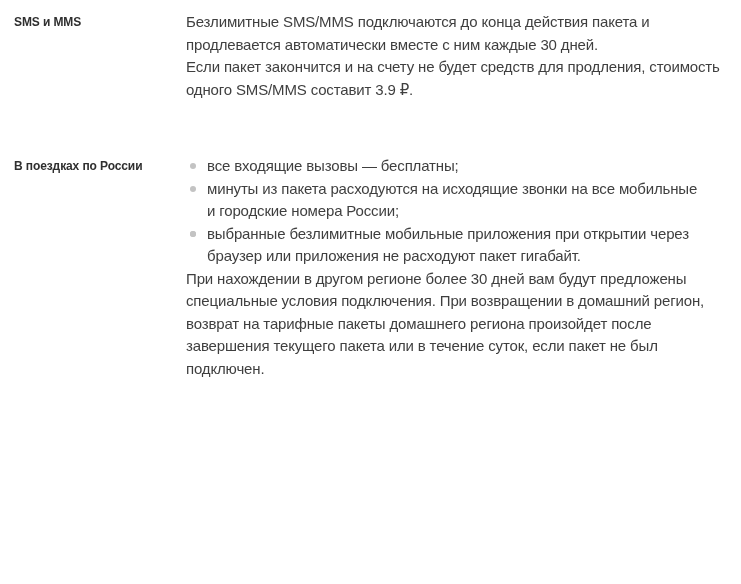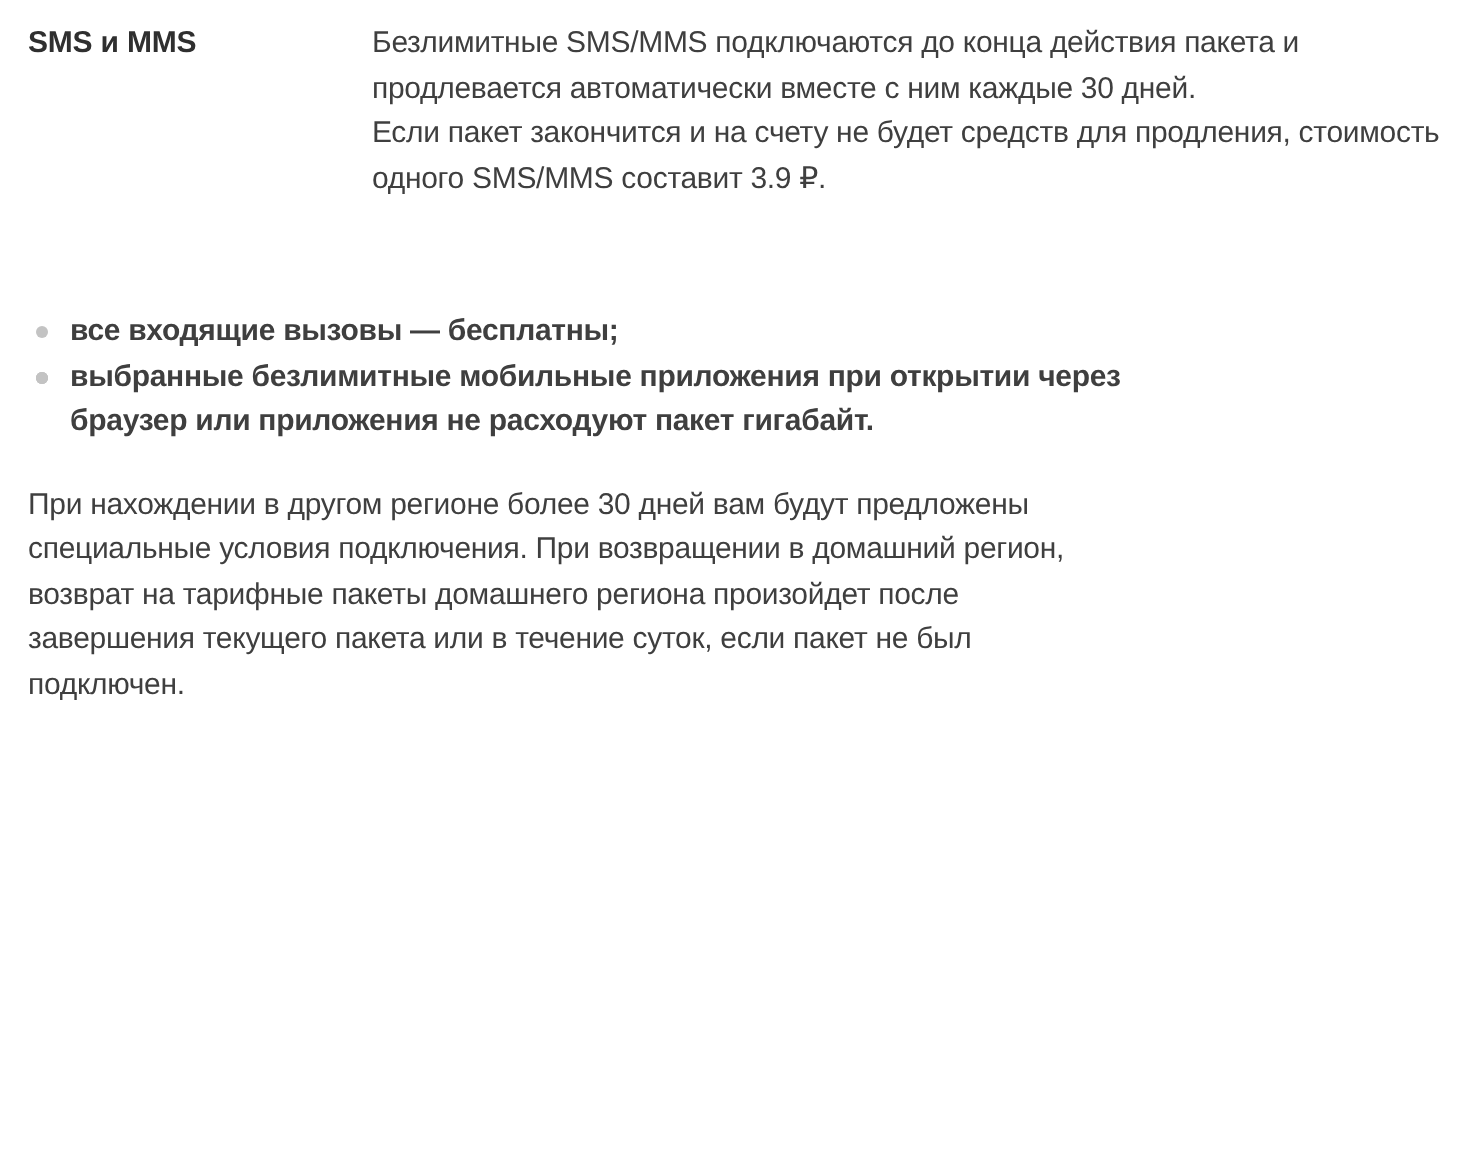--- a/index.html
+++ b/index.html
@@ -31,21 +31,21 @@
     display: flex;
     align-items: flex-start;
   }
   .section-row.travel {
     margin-top: 54px;
   }
   .section-label {
     flex: 0 0 172px;
     width: 172px;
     font-weight: bold;
-    font-size: 15px;
+    font-size: 12px;
     color: var(--label);
     letter-spacing: -0.1px;
   }
   .section-content {
     flex: 1 1 auto;
     min-width: 0;
     padding-right: 2px;
   }
   .para {
     margin: 0;
@@ -55,62 +55,63 @@
     margin-top: 24px;
   }
   ul.bullet-list {
     list-style: none;
     margin: 0;
     padding: 0;
   }
   li.bullet-item {
     position: relative;
     padding-left: 21px;
-    font-weight: bold;
   }
   .bullet-dot {
     position: absolute;
     left: 4px;
     top: 8px;
     width: 6px;
     height: 6px;
     border-radius: 50%;
     background: var(--bullet);
   }
   .bullet-text {
     white-space: pre-line;
   }
   .para.outro {
-    margin-top: 19px;
   }
 </style>
 </head>
 <body>
 
 <div class="page">
 
   <section class="section-row">
     <div class="section-label">SMS и MMS</div>
     <div class="section-content">
       <p class="para">Безлимитные SMS/MMS подключаются до конца действия пакета и
 продлевается автоматически вместе с ним каждые 30 дней.
 Если пакет закончится и на счету не будет средств для продления, стоимость
 одного SMS/MMS составит 3.9 ₽.</p>
     </div>
   </section>
 
   <section class="section-row travel">
+    <div class="section-label">В поездках по России</div>
     <div class="section-content">
       <ul class="bullet-list">
         <li class="bullet-item">
           <span class="bullet-dot"></span>
           <span class="bullet-text">все входящие вызовы — бесплатны;</span>
         </li>
         <li class="bullet-item">
           <span class="bullet-dot"></span>
+          <span class="bullet-text">минуты из пакета расходуются на исходящие звонки на все мобильные
+и городские номера России;</span>
         </li>
         <li class="bullet-item">
           <span class="bullet-dot"></span>
         </li>
         <li class="bullet-item">
           <span class="bullet-dot"></span>
           <span class="bullet-text">выбранные безлимитные мобильные приложения при открытии через
 браузер или приложения не расходуют пакет гигабайт.</span>
         </li>
       </ul>

